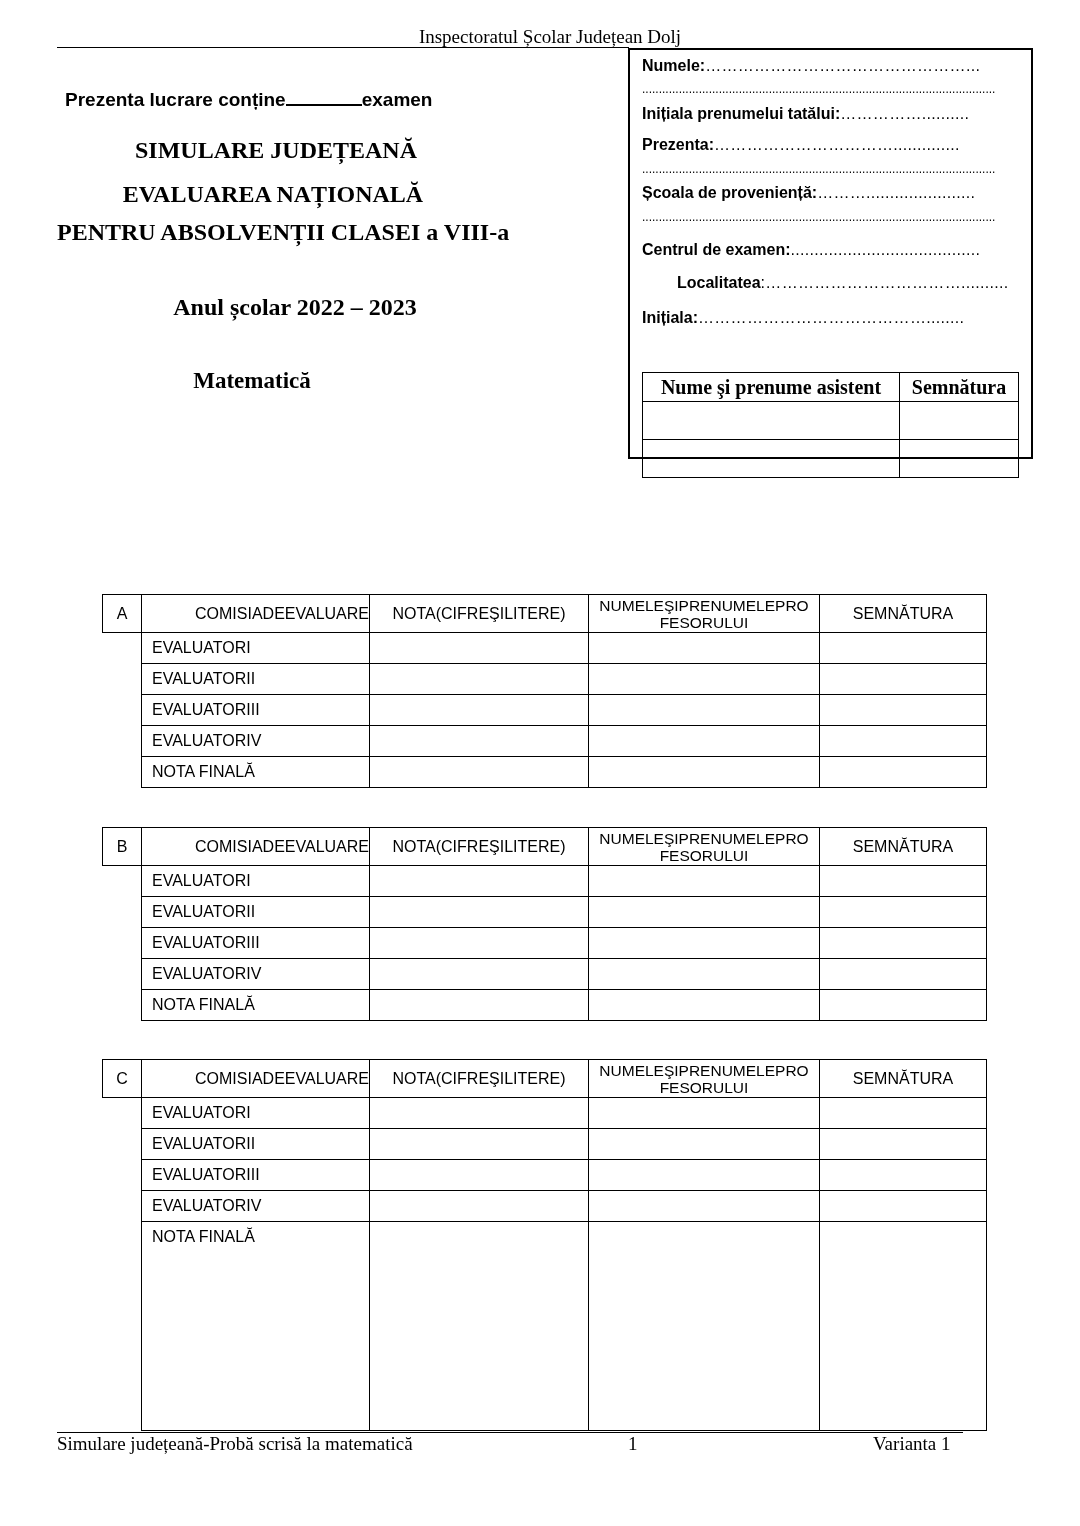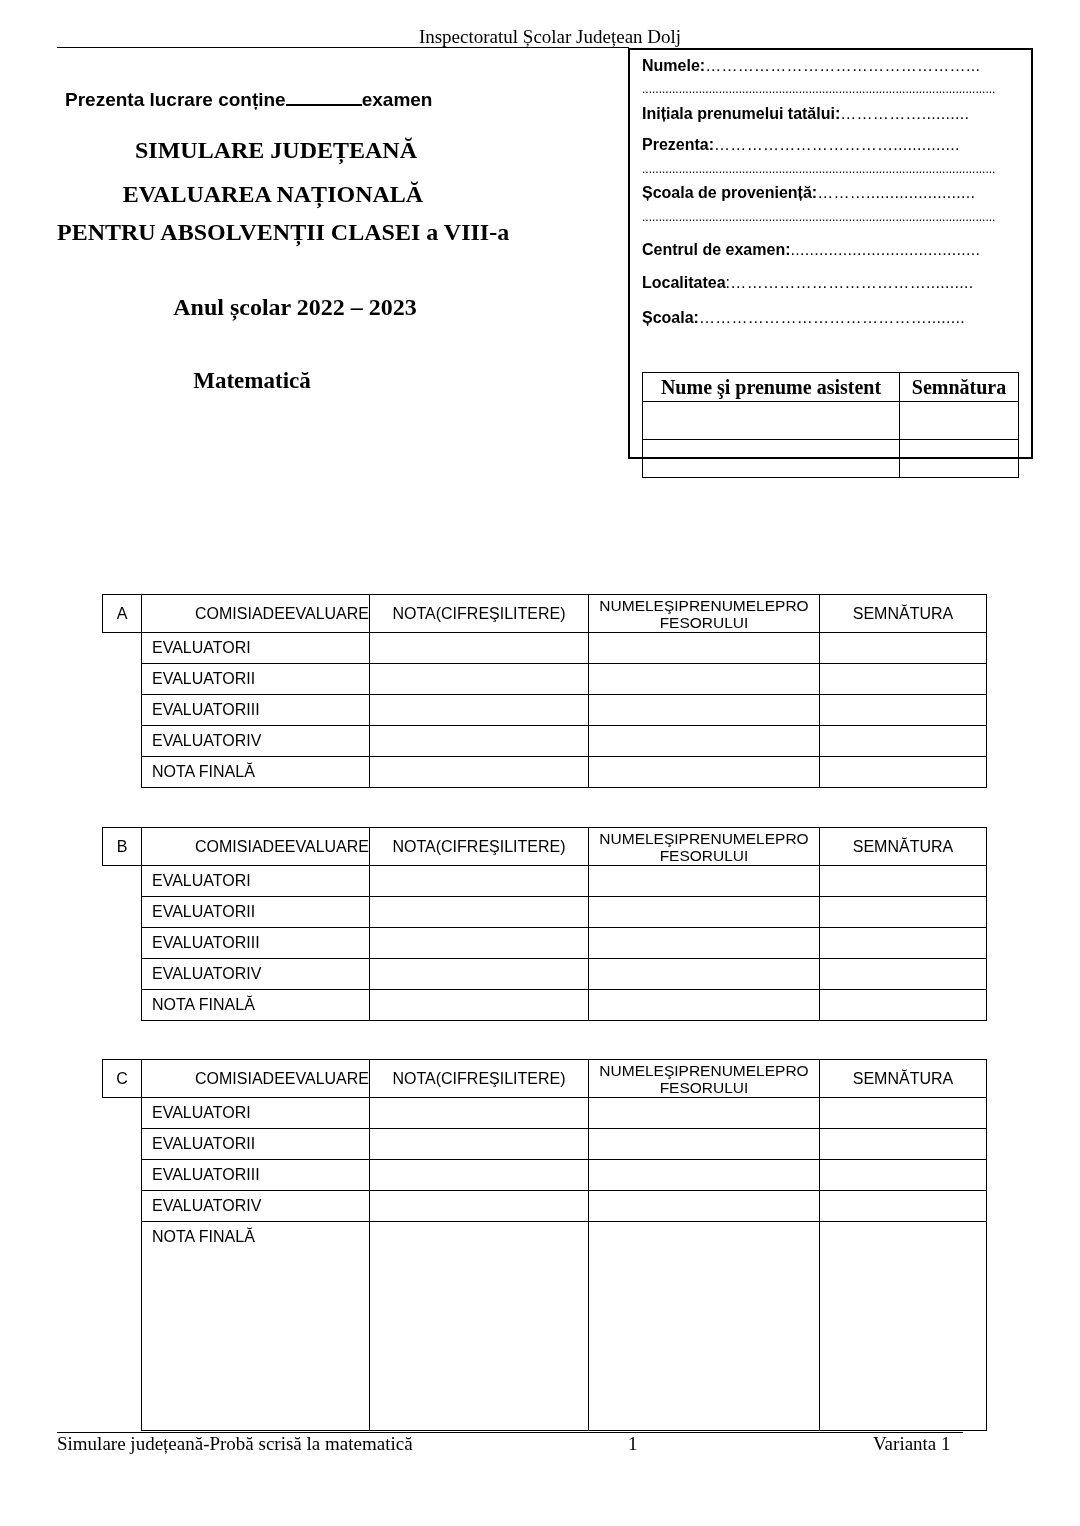--- a/index.html
+++ b/index.html
@@ -64,22 +64,22 @@
 <div id="id-box" class="abs"></div>
 
 <div class="field sans" style="top:57px;"><span>Numele:</span><span class="dots">…………………………………………...</span></div>
 <div class="dotline sans" style="top:82px;">..........................................................................................................</div>
 <div class="field sans" style="top:105px;"><span>Inițiala prenumelui tatălui:</span><span class="dots">……………..........</span></div>
 <div class="field sans" style="top:136px;"><span>Prezenta:</span><span class="dots">……………………………..............</span></div>
 <div class="dotline sans" style="top:162px;">..........................................................................................................</div>
 <div class="field sans" style="top:184px;"><span>Școala de proveniență:</span><span class="dots">……….......................</span></div>
 <div class="dotline sans" style="top:210px;">..........................................................................................................</div>
 <div class="field sans" style="top:241px;"><span>Centrul de examen:</span><span class="dots">........................................</span></div>
-<div class="field sans" style="top:274px;"><span>Localitatea</span><span class="dots">:………………………………..........</span></div>
-<div class="field sans" style="top:309px;"><span>Școala:</span><span class="dots">……………………………………........</span></div>
+<div class="field sans" style="top:274px;margin-left:35px;"><span>Localitatea</span><span class="dots">:………………………………..........</span></div>
+<div class="field sans" style="top:309px;"><span>Inițiala:</span><span class="dots">……………………………………........</span></div>
 
 <table id="assist-table">
   <tbody>
       <tr>
     <th style="width:256px;">Nume şi prenume asistent</th>
     <th style="width:118px;">Semnătura</th>
   </tr>
   <tr>
         <td style="height:37px;"></td>
         <td></td>

